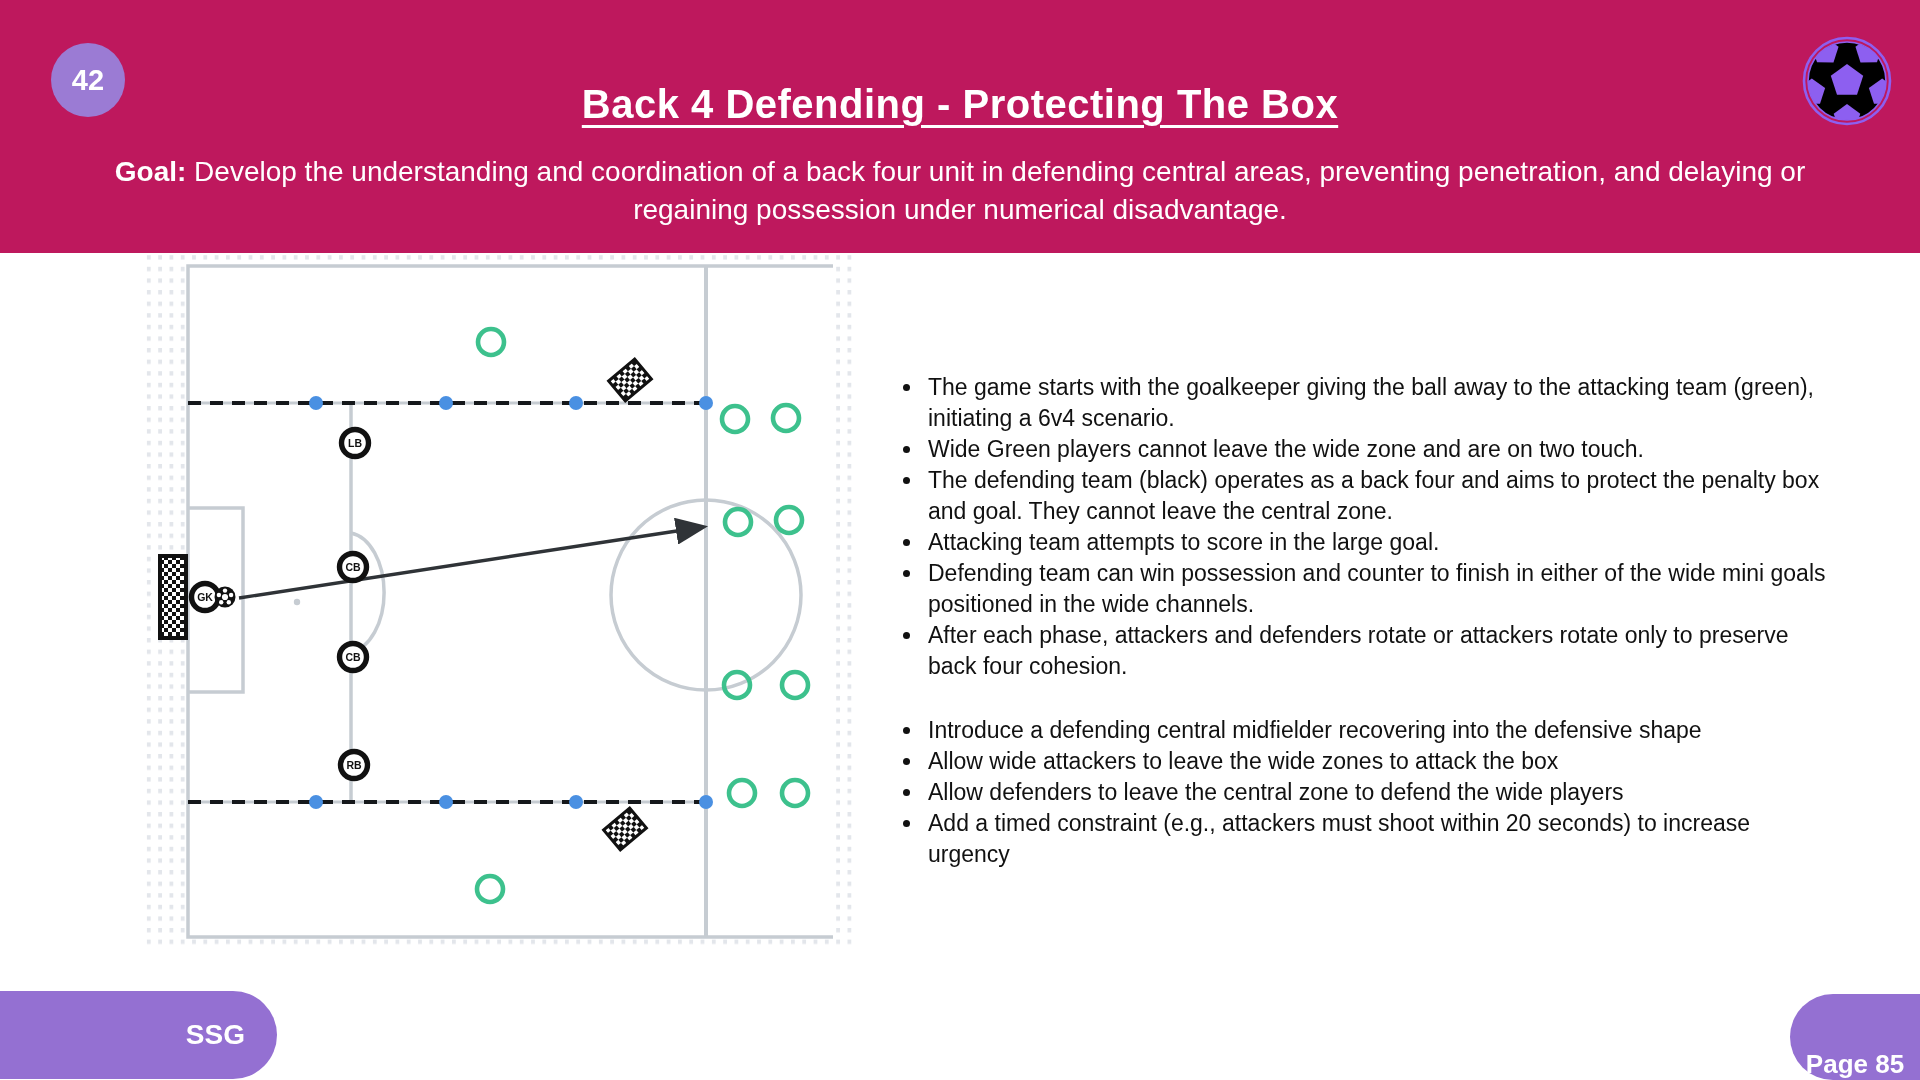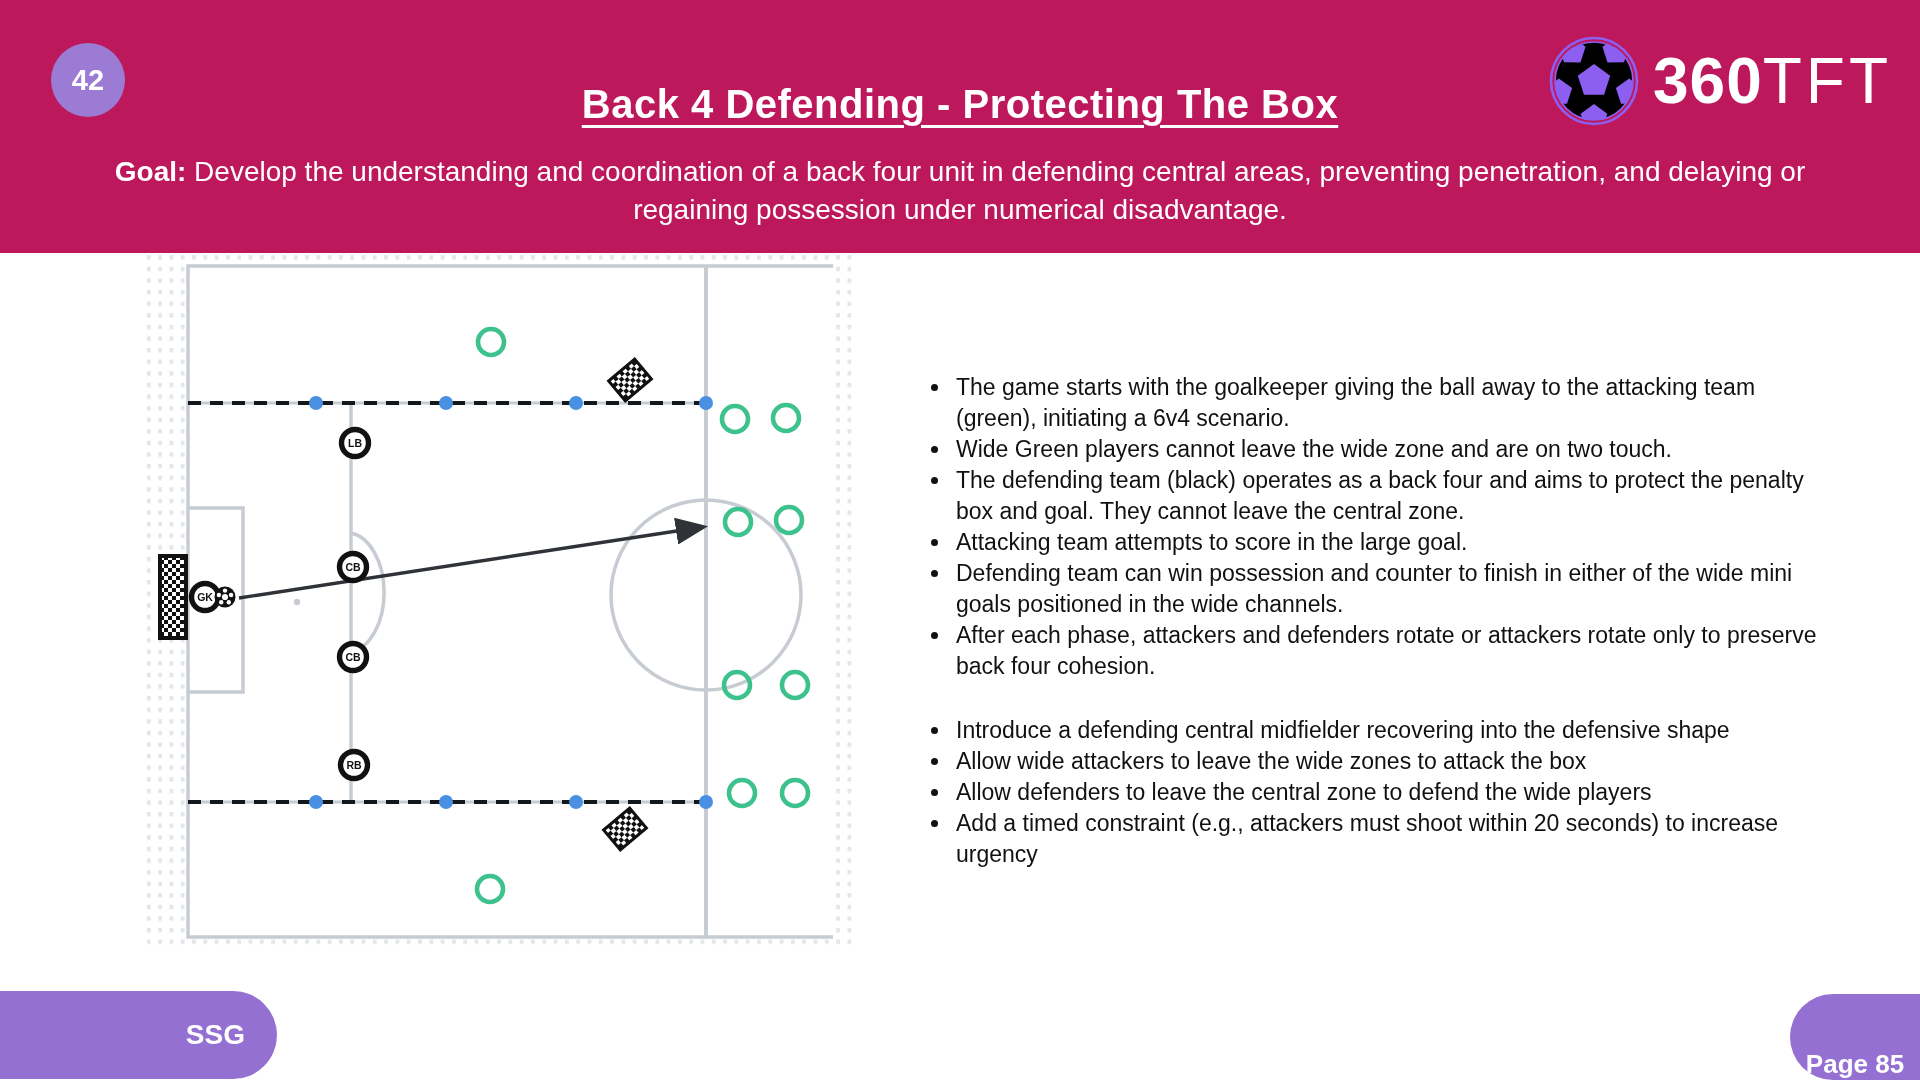--- a/index.html
+++ b/index.html
@@ -19,21 +19,21 @@
   .goal b{font-weight:bold;}
   .logo{position:absolute;right:28px;top:34px;display:flex;align-items:center;height:94px;}
   .logo-text{color:#ffffff;font-size:64px;letter-spacing:1px;margin-left:14px;line-height:94px;}
   .logo-text .b360{font-weight:800;}
   .logo-text .tft{font-weight:400;letter-spacing:4px;}
 
   
   .rules-col{position:absolute;left:900px;top:372px;width:935px;color:#111111;
     font-size:23px;line-height:31px;}
   .rules-col ul{margin:0;padding:0 0 0 24px;list-style:disc outside;}
-  .rules-col li{padding-left:4px;margin-left:28px;}
+  .rules-col li{padding-left:4px;}
   .progress-head{font-weight:bold;margin:31px 0 0 -24px;font-size:24px;line-height:31px;}
   .rules-col ul.prog{margin-top:33px;}
 
   
   .pill{position:absolute;background:#9470d2;color:#ffffff;font-weight:bold;margin-top:12px;}
   .pill-left{left:0;top:979px;width:277px;height:88px;border-radius:0 44px 44px 0;
     display:flex;align-items:center;justify-content:flex-end;padding-right:32px;
     box-sizing:border-box;font-size:28px;}
   .pill-right{right:0;top:982px;width:130px;height:86px;border-radius:43px 0 0 43px;
     display:flex;align-items:flex-end;justify-content:center;font-size:26px;}
@@ -79,21 +79,20 @@
               <polygon points="0,-14 13.3,-4.3 8.2,11.3 -8.2,11.3 -13.3,-4.3"></polygon>
             </g>
           <g transform="rotate(252) translate(0,-37) rotate(180)">
               <polygon points="0,-14 13.3,-4.3 8.2,11.3 -8.2,11.3 -13.3,-4.3"></polygon>
             </g>
           <g transform="rotate(324) translate(0,-37) rotate(180)">
               <polygon points="0,-14 13.3,-4.3 8.2,11.3 -8.2,11.3 -13.3,-4.3"></polygon>
             </g>
         </g>
       </svg>
-      <div class="logo-text"><span class="b360">360</span><span class="tft">TFT</span></div>
     </div>
   </div>
 
   <svg id="pitch-svg" class="pitch-svg" width="720" height="700" viewBox="140 250 720 700">
     <defs>
       <pattern id="dots" width="11.3" height="11.6" patternUnits="userSpaceOnUse">
         <rect x="0" y="0" width="3.8" height="4.4" fill="#e3e6eb"></rect>
       </pattern>
       <pattern id="checker" width="8" height="8" patternUnits="userSpaceOnUse">
         <rect width="8" height="8" fill="#ffffff"></rect>

